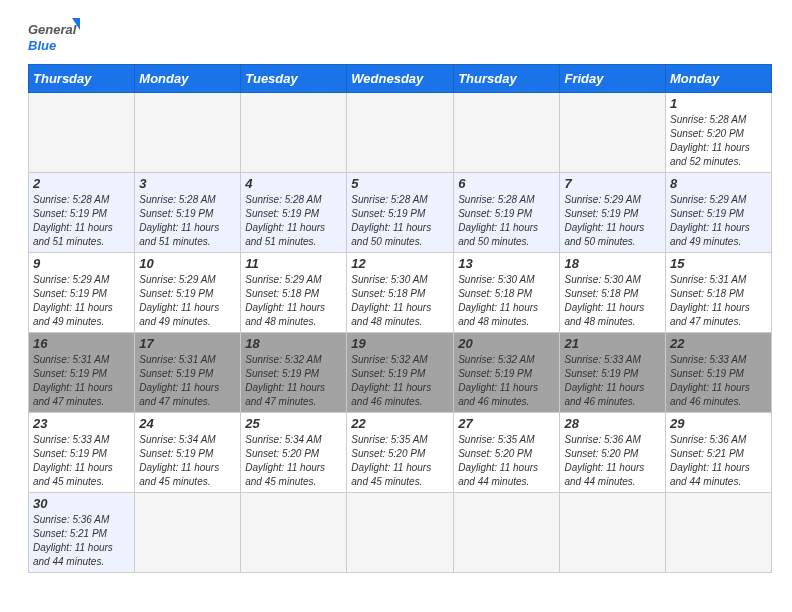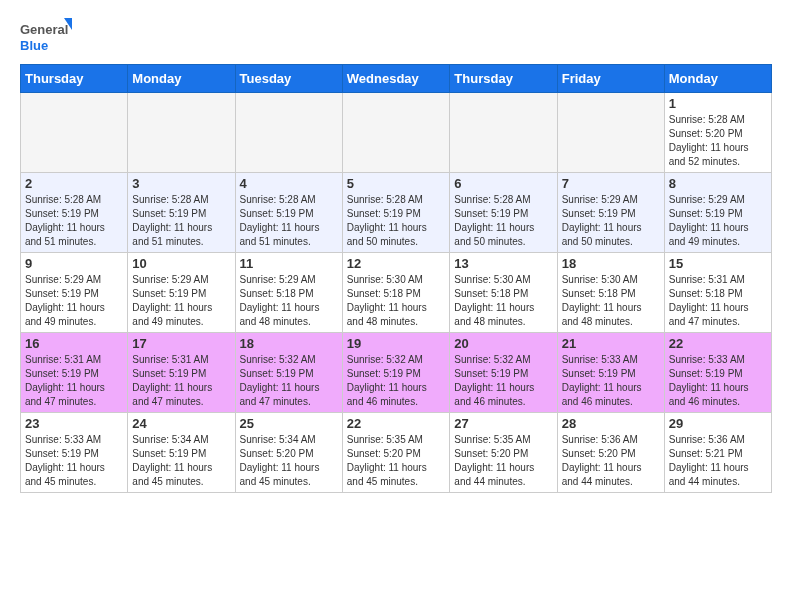--- a/index.html
+++ b/index.html
@@ -4,21 +4,22 @@
   <style>
     * { box-sizing: border-box; margin: 0; padding: 0; }
     body {
       font-family: Arial, sans-serif;
       background: #fff;
       width: 792px;
       min-height: 612px;
     }
     .page {
       width: 792px;
-      padding: 16px 20px 20px 20px;
+      padding: 16px 20px 20px 28px;
+      font-style: italic;
     }
     .header {
       display: flex;
       justify-content: space-between;
       align-items: flex-start;
       margin-bottom: 8px;
     }
     .logo {
       display: flex;
       align-items: center;
@@ -74,21 +75,21 @@
       font-size: 10px;
       color: #333;
       line-height: 1.4;
     }
     .calendar tr:nth-child(odd) td:not(.empty) {
       background: #fff;
     }
     .week-row-1 td { background: #fff; }
     .week-row-2 td { background: #eef2ff; }
     .week-row-3 td { background: #fff; }
-    .week-row-4 td { background: #f0abfc; }
+    .week-row-4 td { background: #a3a3a3; }
     .week-row-5 td { background: #fff; }
     .week-row-6 td { background: #eef2ff; }
     .week-row-1 td.empty,
     .week-row-2 td.empty,
     .week-row-3 td.empty,
     .week-row-4 td.empty,
     .week-row-5 td.empty,
     .week-row-6 td.empty { background: #f5f5f5; }
   </style>
 </head>
@@ -363,15 +364,31 @@
           </td>
           <td>
             <span class="day-num">29</span>
             <div class="day-info">
               <div>Sunrise: 5:36 AM</div>
               <div>Sunset: 5:21 PM</div>
               <div>Daylight: 11 hours and 44 minutes.</div>
             </div>
           </td>
         </tr>
+        <tr class="week-row-6">
+          <td>
+            <span class="day-num">30</span>
+            <div class="day-info">
+              <div>Sunrise: 5:36 AM</div>
+              <div>Sunset: 5:21 PM</div>
+              <div>Daylight: 11 hours and 44 minutes.</div>
+            </div>
+          </td>
+          <td class="empty"></td>
+          <td class="empty"></td>
+          <td class="empty"></td>
+          <td class="empty"></td>
+          <td class="empty"></td>
+          <td class="empty"></td>
+        </tr>
       </tbody>
   </table>
 </div>
 
 </body></html>

